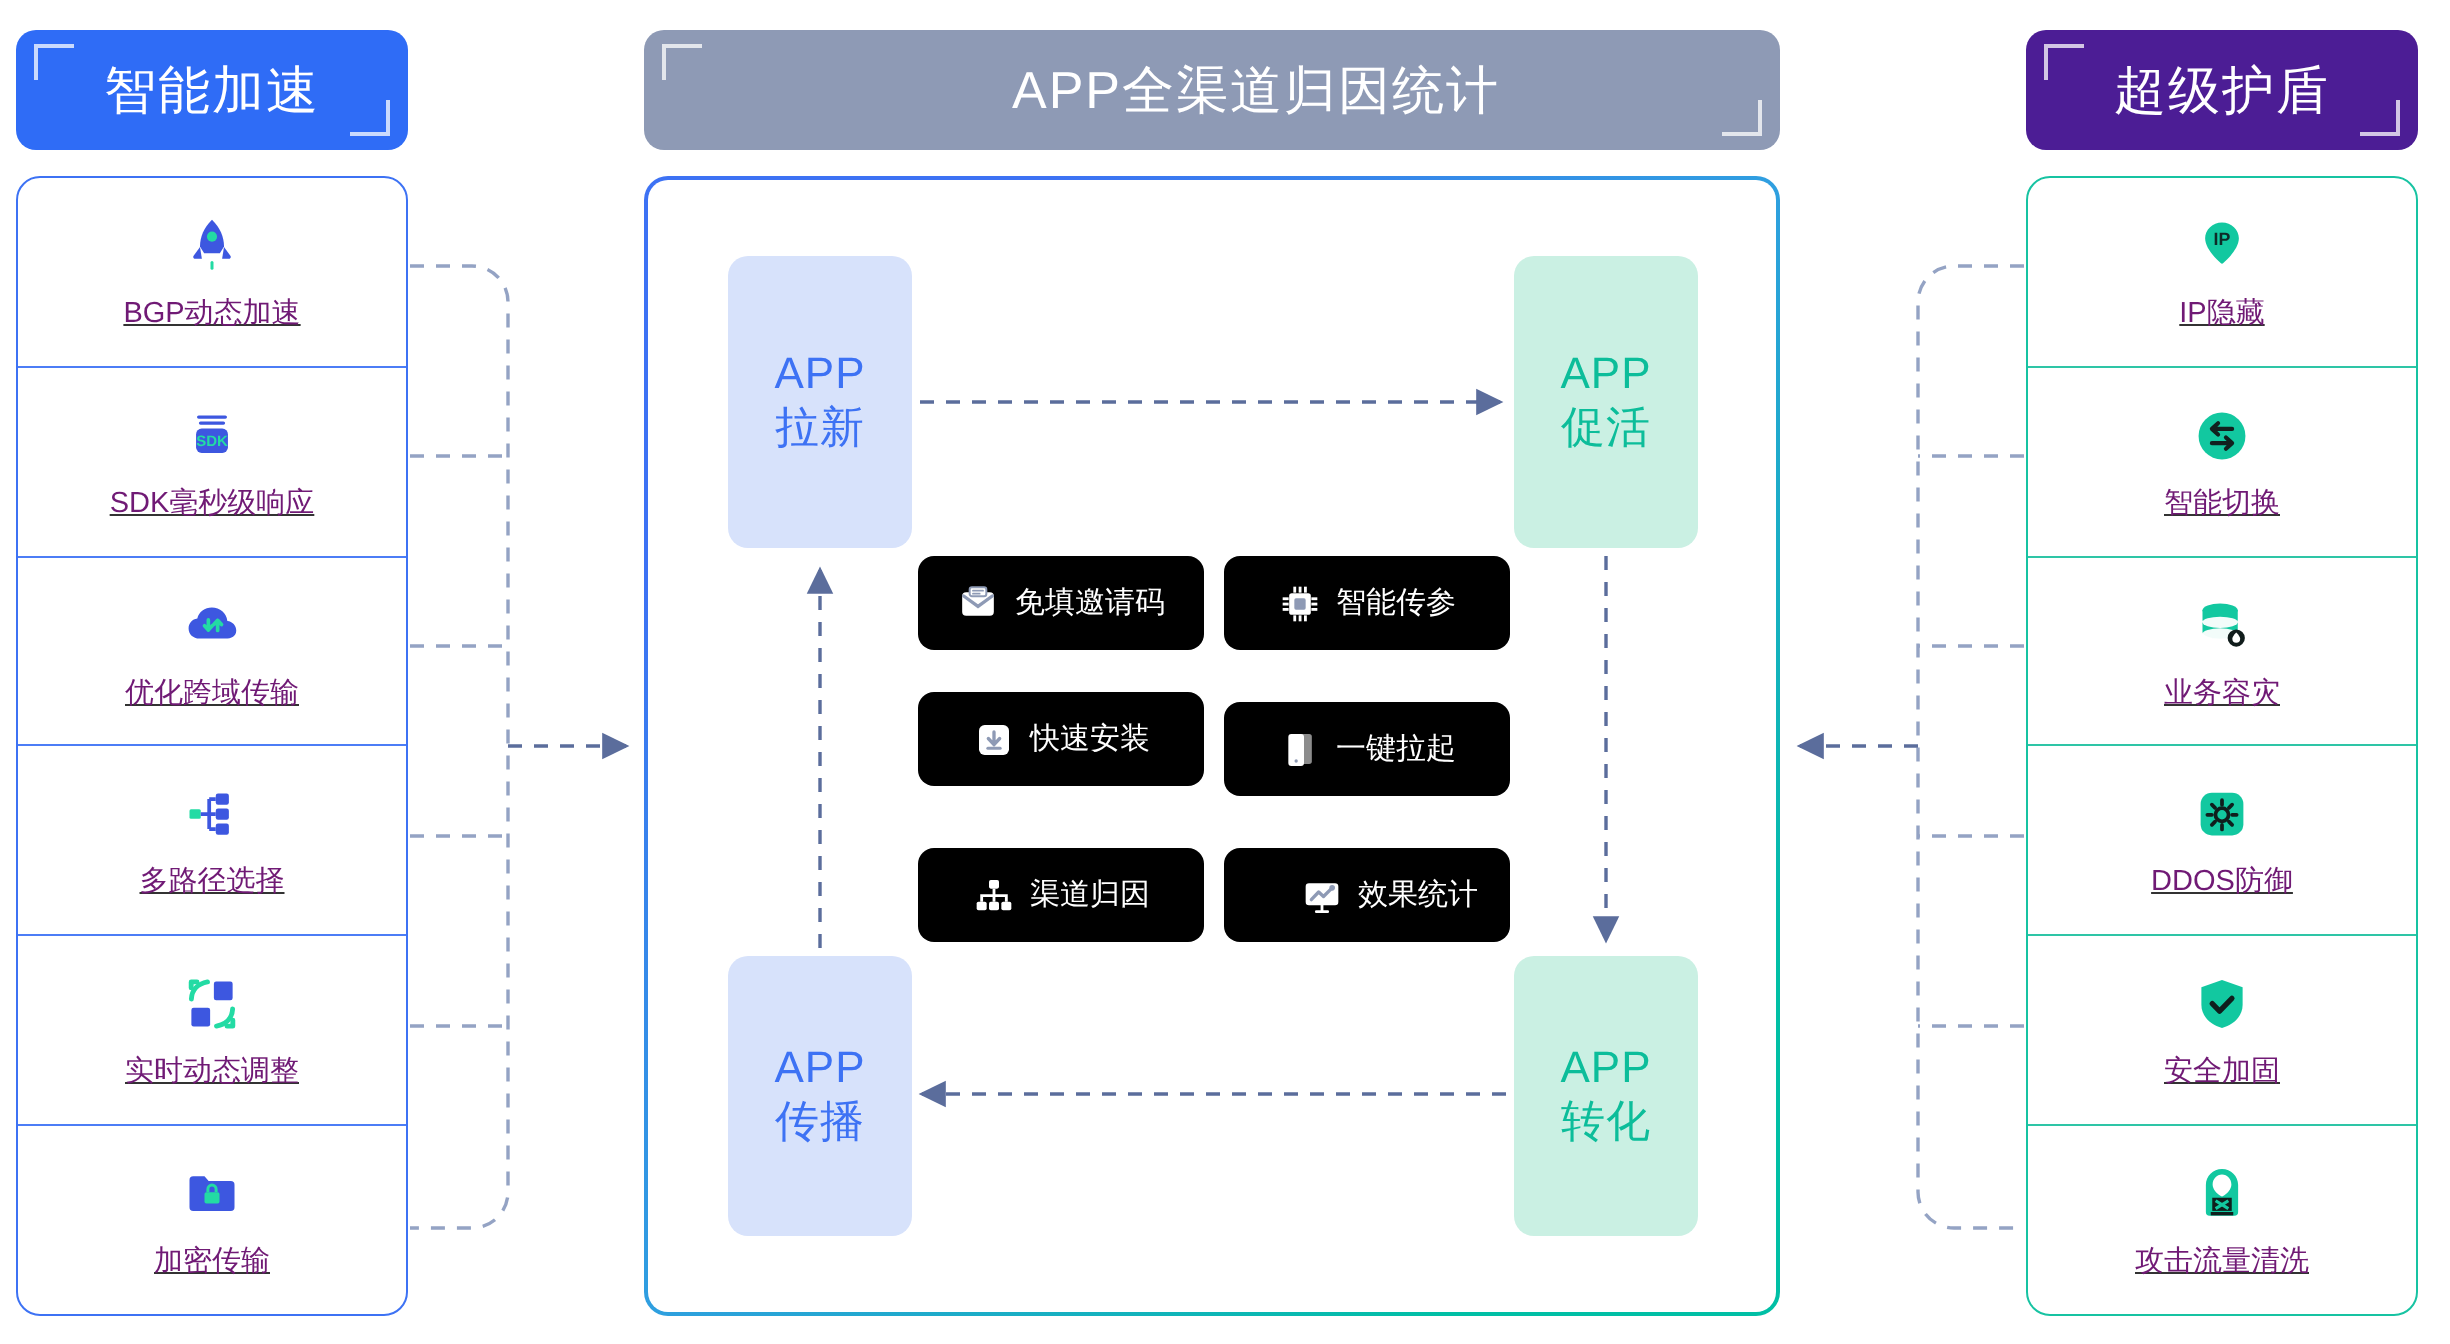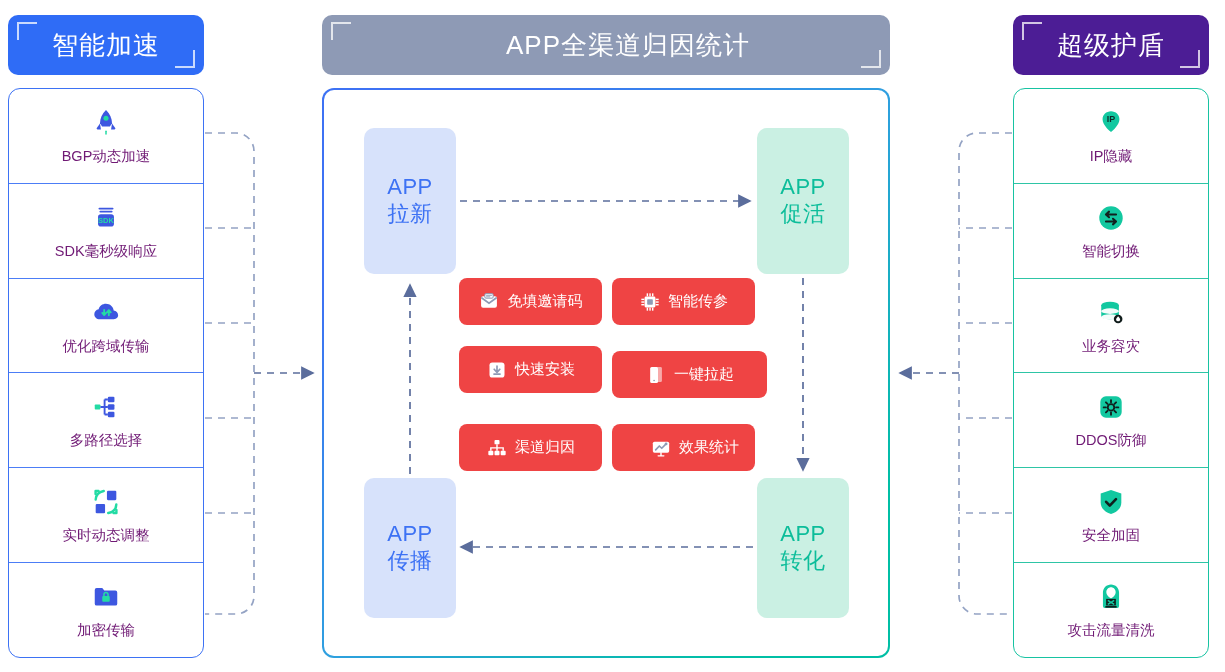--- a/index.html
+++ b/index.html
@@ -35,20 +35,21 @@
     display:flex;flex-direction:column;
   }
   .side-panel.left{border-color:#3d72f4;}
   .side-panel.right{border-color:#17c3a2;}
   .feat{
     flex:1 1 0;
     display:flex;flex-direction:column;
     align-items:center;justify-content:center;
     gap:7px;
     position:relative;
+    text-decoration:underline;
   }
   .side-panel.left .feat + .feat{border-top:1.5px solid #4c7df6;}
   .side-panel.right .feat + .feat{border-top:1.5px solid #2ec5a6;}
   .feat .ico{width:34px;height:34px;display:flex;align-items:center;justify-content:center;}
   .feat .ico svg{display:block;}
   .feat .lbl{font-size:14.5px;color:#701a75;white-space:nowrap;}
 
   
   #center-panel{
     position:absolute;
@@ -67,21 +68,21 @@
     align-items:center;justify-content:center;
     font-size:22px;line-height:1.22;
     letter-spacing:.5px;
   }
   .appbox.blue{background:#d7e2fb;color:#3d72f4;}
   .appbox.green{background:#caf0e3;color:#0cbd9a;}
 
   
   .tile{
     position:absolute;
-    background:#ef4444;
+    background:#000000;
     border-radius:8px;
     display:flex;align-items:center;justify-content:center;
     gap:8px;
     color:#ffffff;
     font-size:15px;
     padding:0 10px;
   }
   .tile .ticon{width:21px;height:21px;display:flex;align-items:center;justify-content:center;flex:0 0 auto;}
   .tile .tlabel{white-space:nowrap;}
 
@@ -240,21 +241,21 @@
     <span class="ticon">
       <svg viewBox="0 0 24 24" width="20" height="20">
         <rect x="3" y="3" width="18" height="18" rx="3.4" fill="#ffffff"></rect>
         <path d="M12 7.2v7M12 14.8 8.6 11.1M12 14.8l3.4-3.7" stroke="#8e9ab5" stroke-width="2" fill="none" stroke-linecap="round" stroke-linejoin="round"></path>
         <rect x="7.4" y="16" width="9.2" height="1.9" rx=".9" fill="#8e9ab5"></rect>
       </svg>
     </span>
     <span class="tlabel">快速安装</span>
   </div>
 
-  <div class="tile" style="left:612px;top:351px;width:155px;height:47px;">
+  <div class="tile" style="left:612px;top:351px;width:143px;height:47px;">
     <span class="ticon">
       <svg viewBox="0 0 24 24" width="20" height="20">
         <rect x="11.5" y="2.4" width="7.6" height="18" rx="1.6" fill="#ffffff" opacity=".55"></rect>
         <rect x="5" y="2.4" width="9.4" height="19.2" rx="1.8" fill="#ffffff"></rect>
         <circle cx="9.7" cy="18.6" r="1" fill="#8e9ab5"></circle>
       </svg>
     </span>
     <span class="tlabel">一键拉起</span>
   </div>
 

